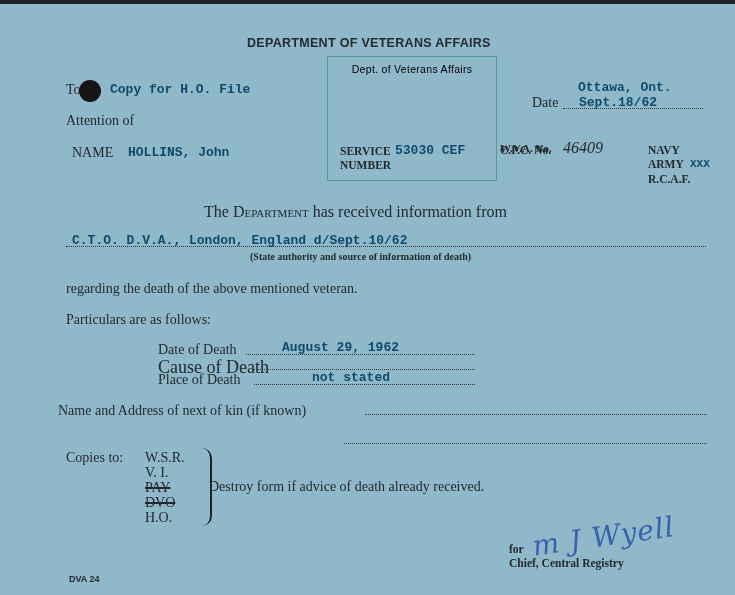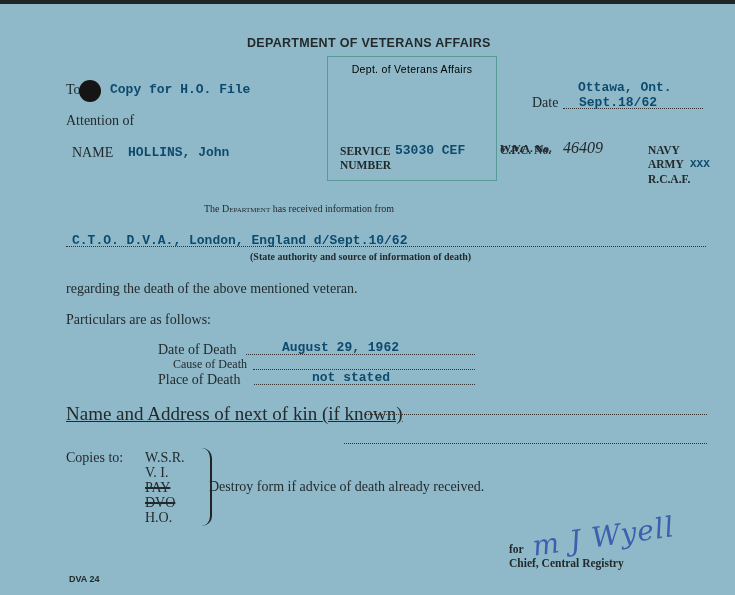--- a/index.html
+++ b/index.html
@@ -60,41 +60,41 @@
 
 <div class="abs serif" style="left:500px; top:144px; font-size:11.5px; font-weight:bold;">C.P.C. No.</div>
 <div class="abs serif" style="left:563px; top:139px; font-size:16px; font-style:italic;">46409</div>
 <div class="abs serif" style="left:500px; top:142px; font-size:11px; font-weight:bold;">W.V.A. No.</div>
 
 <div class="abs serif" style="left:648px; top:144px; font-size:11.5px; font-weight:bold;">NAVY</div>
 <div class="abs serif" style="left:648px; top:158px; font-size:11.5px; font-weight:bold;">ARMY</div>
 <div class="abs type" style="left:690px; top:158px; font-size:11px;">XXX</div>
 <div class="abs serif" style="left:648px; top:173px; font-size:11.5px; font-weight:bold;">R.C.A.F.</div>
 
-<div class="abs serif" style="left:204px; top:203px; font-size:10px;"><span>The </span><span style="font-variant:small-caps;">Department</span><span> has received information from</span></div>
+<div class="abs serif" style="left:204px; top:203px; font-size:16px;"><span>The </span><span style="font-variant:small-caps;">Department</span><span> has received information from</span></div>
 
 <div class="dline" style="left:66px; top:236px; width:640px; height:10px;"></div>
 <div class="abs type" style="left:72px; top:233px; font-size:13px;">C.T.O. D.V.A., London, England d/Sept.10/62</div>
 <div class="abs serif" style="left:250px; top:251px; font-size:10px; font-weight:bold;text-align:right;">(State authority and source of information of death)</div>
 
 <div class="abs serif" style="left:66px; top:281px; font-size:14px;">regarding the death of the above mentioned veteran.</div>
 <div class="abs serif" style="left:66px; top:312px; font-size:14px;">Particulars are as follows:</div>
 
 <div class="abs serif" style="left:158px; top:342px; font-size:14px;">Date of Death</div>
 <div class="dline" style="left:246px; top:343px; width:229px; height:11px;"></div>
 <div class="abs type" style="left:282px; top:340px; font-size:13px;">August 29, 1962</div>
 
-<div class="abs serif" style="left:158px; top:357px; font-size:12px;margin-left:15px;">Cause of Death</div>
+<div class="abs serif" style="left:158px; top:357px; font-size:18px;">Cause of Death</div>
 <div class="dline" style="left:253px; top:358px; width:222px; height:11px;"></div>
 
 <div class="abs serif" style="left:158px; top:372px; font-size:14px;">Place of Death</div>
 <div class="dline" style="left:254px; top:373px; width:221px; height:11px;"></div>
 <div class="abs type" style="left:294px; top:370px; font-size:13px;margin-left:18px;">not stated</div>
 
-<div class="abs serif" style="left:66px; top:403px; font-size:19px;text-decoration:underline;">Name and Address of next of kin (if known)</div>
+<div class="abs serif" style="left:58px; top:403px; font-size:14px;">Name and Address of next of kin (if known)</div>
 <div class="dline" style="left:365px; top:403px; width:342px; height:11px;"></div>
 <div class="dline" style="left:344px; top:432px; width:363px; height:11px;"></div>
 
 <div class="abs serif" style="left:66px; top:450px; font-size:14px;">Copies to:</div>
 <div class="abs serif" style="left:145px; top:450px; font-size:14px; line-height:15px;">
   <div>W.S.R.</div>
   <div>V. I.</div>
   <div class="strike">PAY</div>
   <div class="strike">DVO</div>
   <div>H.O.</div>

